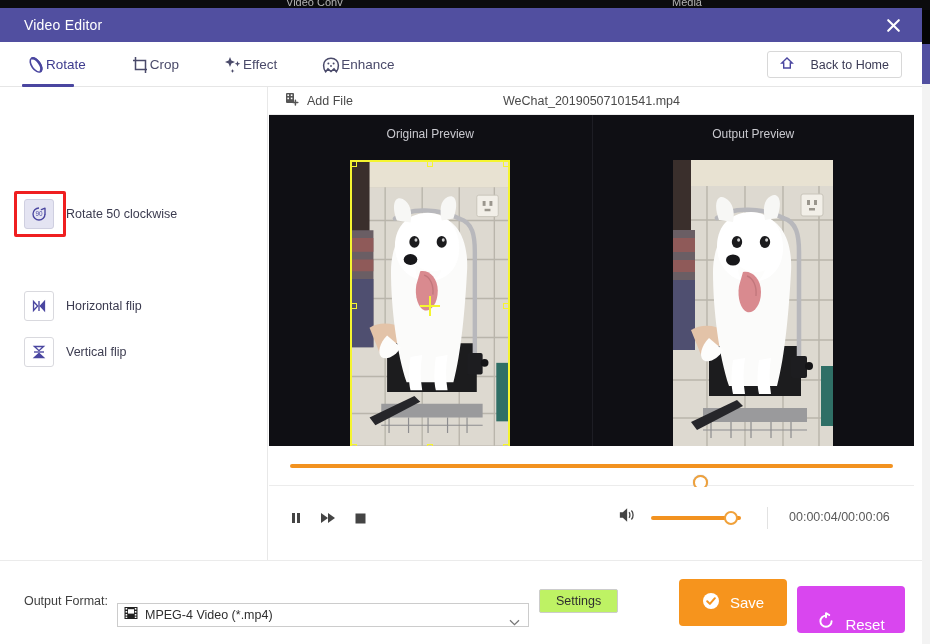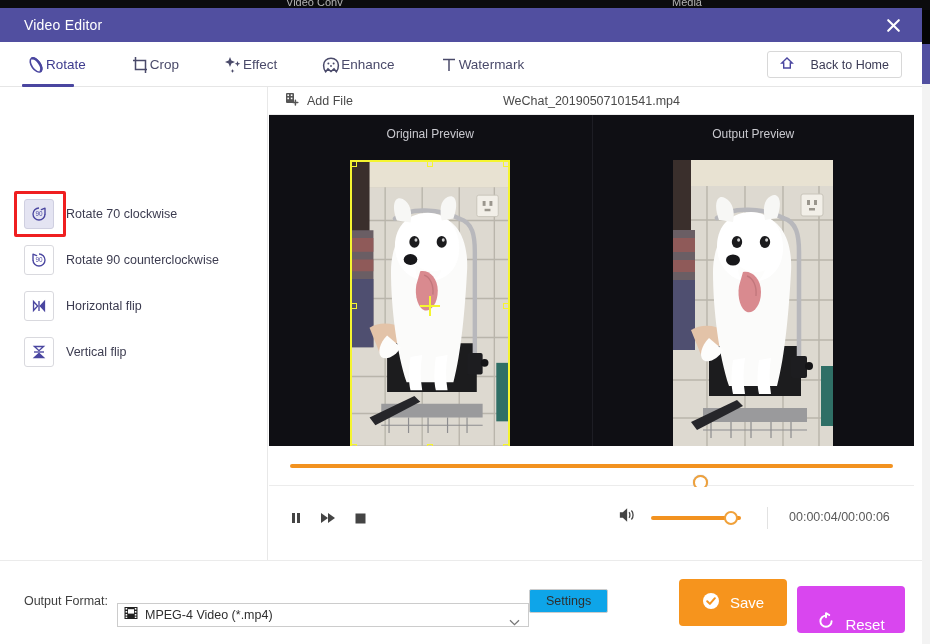--- a/index.html
+++ b/index.html
@@ -191,22 +191,22 @@
     position: relative; width: 412px; height: 24px; border: 1px solid #cccccc; background: #fff;
     display: flex; align-items: center; padding-left: 6px; cursor: text;
   }
   .finput .in-text { font-size: 12.5px; color: #2f2f2f; }
   .dots-btn {
     position: absolute; right: 0; top: 0; width: 30px; height: 22px;
     display: flex; align-items: center; justify-content: center; cursor: pointer;
     color: #333; font-size: 12px; letter-spacing: 1px;
   }
   .fbtn {
-    height: 24px; padding: 0 16px; border: 1px solid #cccccc;
-    background: #0ea5e9; font-size: 12.5px; color: #2f2f2f; cursor: pointer;
+    margin-left: 10px; height: 24px; padding: 0 16px; border: 1px solid #cccccc;
+    background: #bef264; font-size: 12.5px; color: #2f2f2f; cursor: pointer;
     display: flex; align-items: center; justify-content: center; border-radius: 2px;
   }
   .action-btn {
     position: absolute; height: 47px; width: 108px; border-radius: 4px; border: none;
     display: flex; align-items: center; justify-content: center; gap: 10px;
     color: #ffffff; font-size: 15px; cursor: pointer;
   }
   .btn-save { left: 679px; top: 18px; background: #f6941d; }
   .btn-reset { left: 797px; top: 25px; background: #d946ef; align-items: flex-end; }
 </style>
@@ -275,29 +275,20 @@
             <svg width="20" height="20" viewBox="0 0 20 20" fill="none" stroke="#4a4a6a" stroke-width="1.5">
               <path d="M10 3.2 C5.6 3.2 2.6 6.4 2.6 10.2 C2.6 13 3.9 16 4.6 16.8 L7 13.9 L10 16.6 L13 13.9 L15.4 16.8 C16.1 16 17.4 13 17.4 10.2 C17.4 6.4 14.4 3.2 10 3.2 Z"></path>
               <circle cx="7.4" cy="8.6" r="1" fill="#4a4a6a" stroke="none"></circle>
               <circle cx="12.6" cy="8.6" r="1" fill="#4a4a6a" stroke="none"></circle>
               <circle cx="10" cy="11" r="0.9" fill="#4a4a6a" stroke="none"></circle>
             </svg>
           </span>
           <span>Enhance</span>
         </div>
 
-        <div class="tab">
-          <span class="tab-ico">
-            <svg width="20" height="20" viewBox="0 0 20 20" fill="none" stroke="#4a4a6a" stroke-width="1.5">
-              <path d="M4 4.5 H16"></path>
-              <path d="M10 4.5 V16"></path>
-            </svg>
-          </span>
-          <span>Watermark</span>
-        </div>
 
       </div>
 
       <div class="back-home">
         <span>
           <svg width="14" height="14" viewBox="0 0 14 14" fill="none" stroke="#4a46a0" stroke-width="1.4">
             <path d="M7 2 L12.2 7 H10.3 V12 H3.7 V7 H1.8 Z"></path>
           </svg>
         </span>
         <span>Back to Home</span>
@@ -309,33 +300,23 @@
       <div class="sidebar">
 
         <div class="side-item selected" style="top:112px">
           <span class="side-ico">
             <svg width="20" height="20" viewBox="0 0 22 22" fill="none" stroke="#4a46a0" stroke-width="1.5">
               <path d="M11 4.4 A6.6 6.6 0 1 0 17.6 11"></path>
               <path d="M17.6 11 L17.6 4.6 M17.6 4.6 L13.6 6.1" stroke-linecap="round"></path>
               <text x="11" y="13.6" font-size="7" fill="#4a46a0" stroke="none" text-anchor="middle" font-family="Liberation Sans, sans-serif">90</text>
             </svg>
           </span>
-          <span class="side-label">Rotate 70 clockwise</span>
-        </div>
-
-        <div class="side-item" style="top:158px">
-          <span class="side-ico">
-            <svg width="20" height="20" viewBox="0 0 22 22" fill="none" stroke="#4a46a0" stroke-width="1.5">
-              <path d="M11 4.4 A6.6 6.6 0 1 1 4.4 11"></path>
-              <path d="M4.4 11 L4.4 4.6 M4.4 4.6 L8.4 6.1" stroke-linecap="round"></path>
-              <text x="11" y="13.6" font-size="7" fill="#4a46a0" stroke="none" text-anchor="middle" font-family="Liberation Sans, sans-serif">90</text>
-            </svg>
-          </span>
-          <span class="side-label">Rotate 90 counterclockwise</span>
-        </div>
+          <span class="side-label">Rotate 50 clockwise</span>
+        </div>
+
 
         <div class="side-item" style="top:204px">
           <span class="side-ico">
             <svg width="20" height="20" viewBox="0 0 22 22" fill="none" stroke="#4a46a0" stroke-width="1.5">
               <path d="M5 6 L9.5 11 L5 16 Z"></path>
               <path d="M11 5.5 V16.5"></path>
               <path d="M17 6 L12.5 11 L17 16 Z" fill="#4a46a0"></path>
             </svg>
           </span>
           <span class="side-label">Horizontal flip</span>

